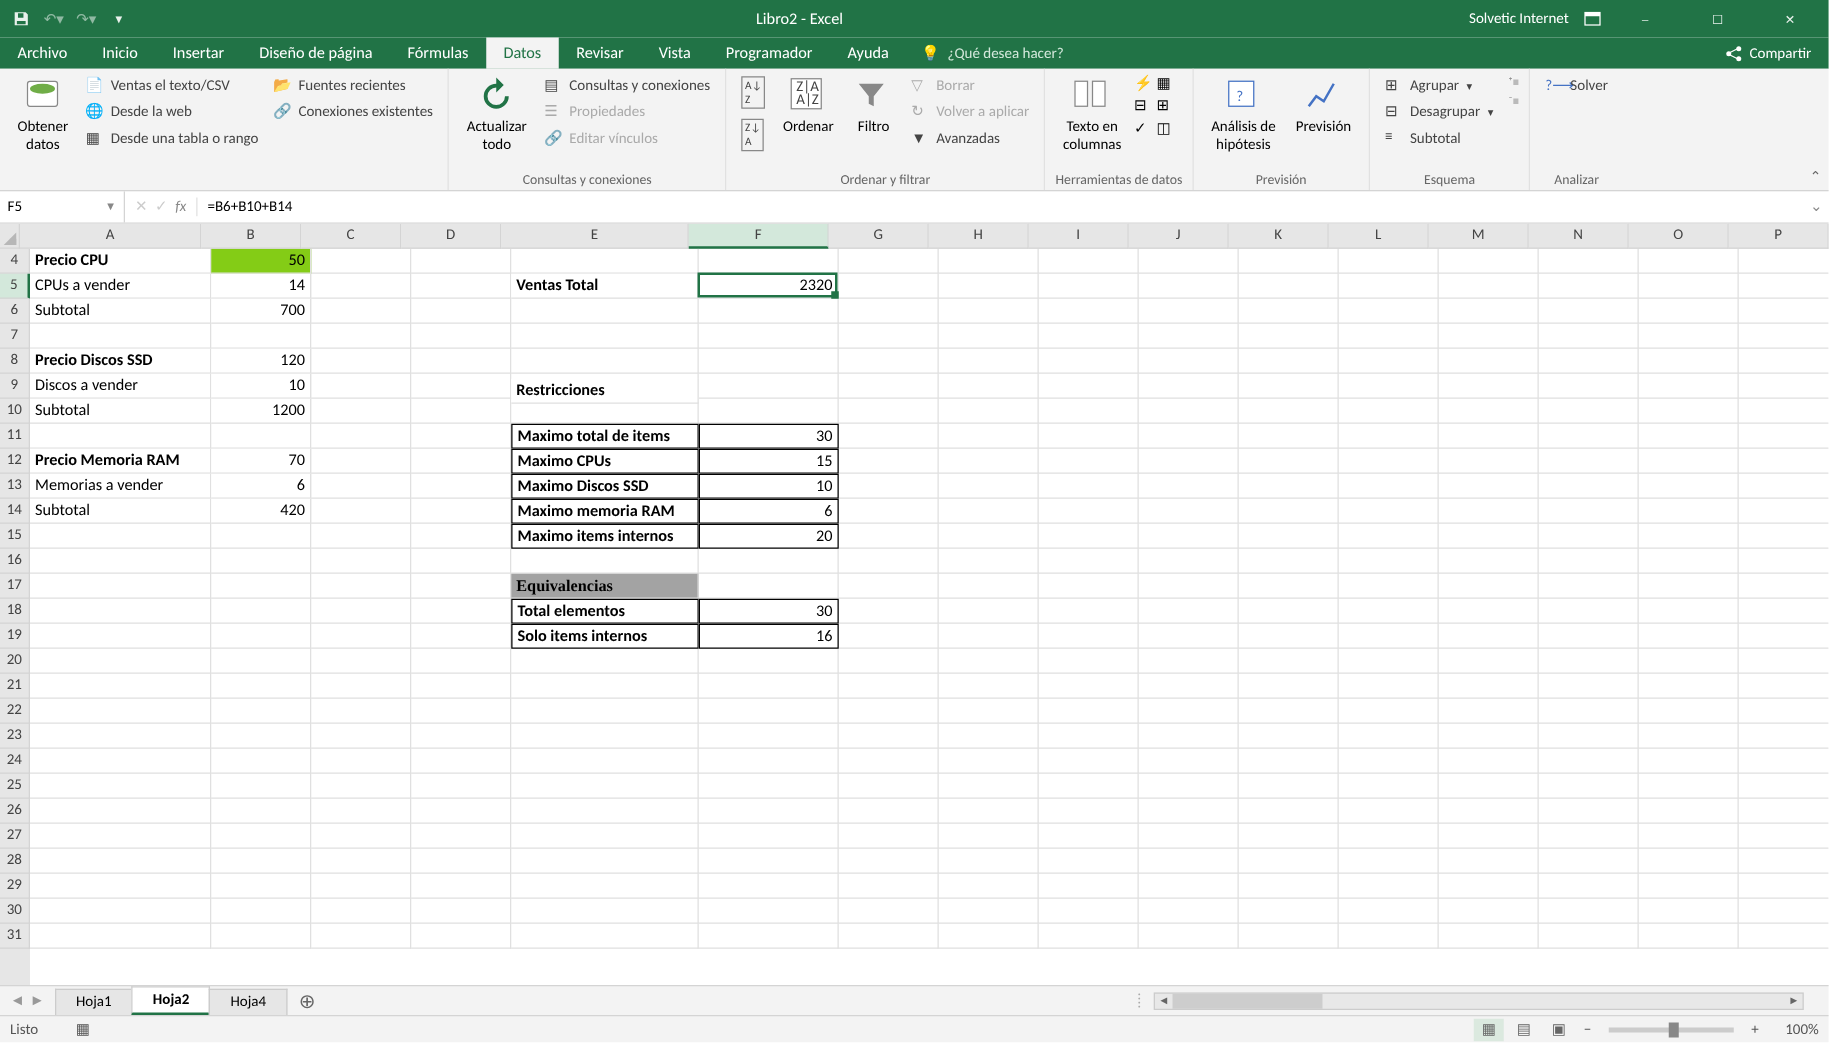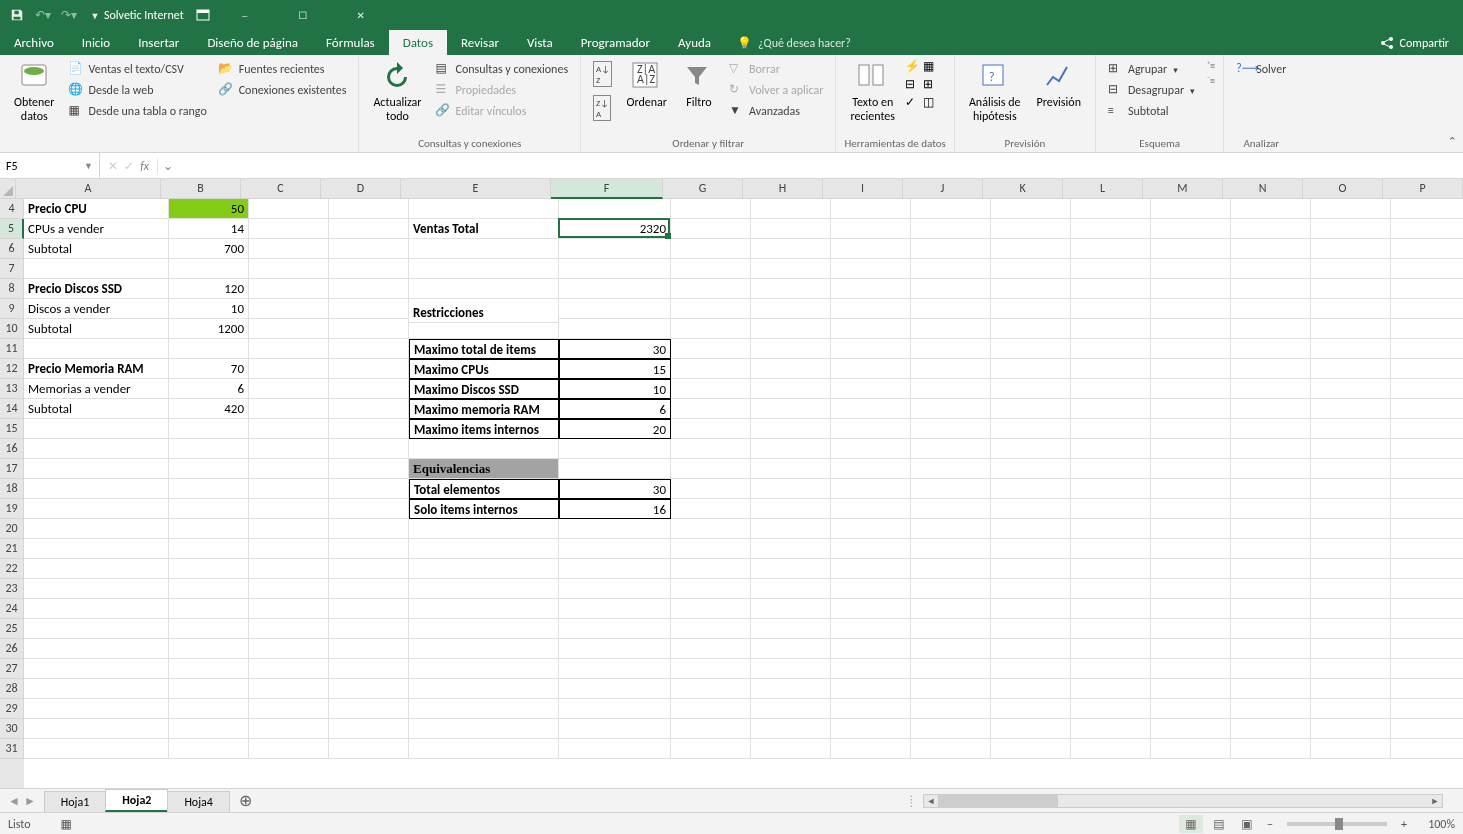--- a/index.html
+++ b/index.html
@@ -89,20 +89,21 @@
   <div class="qa-toolbar">
     <span class="qa-btn">
         <svg width="14" height="14" viewBox="0 0 16 16">
           <path fill="#fff" d="M2 2h10l2 2v10H2V2zm2 8v3h8v-3H4zm1-7v4h5V3H5z"></path>
         </svg>
       </span>
     <span class="qa-btn" style="opacity:.5">↶▾</span>
     <span class="qa-btn" style="opacity:.5">↷▾</span>
     <span class="qa-btn" style="font-size:9px">▼</span>
   </div>
+  <div class="title-center">Libro2 - Excel</div>
   <div class="title-right">
     <span>Solvetic Internet</span>
     <span>
         <svg width="14" height="12">
           <rect x="1" y="1" width="12" height="10" fill="none" stroke="#fff"></rect>
           <rect x="1" y="1" width="12" height="3" fill="#fff"></rect>
         </svg>
       </span>
     <span class="win-btn">─</span>
     <span class="win-btn">☐</span>
@@ -256,21 +257,21 @@
   <div class="rgroup">
     <div class="rgroup-body">
       <div class="rbtn-big">
         <span class="ricon-lg">
             <svg width="28" height="28">
               <rect x="2" y="4" width="10" height="20" fill="#fff" stroke="#888"></rect>
               <rect x="16" y="4" width="10" height="20" fill="#fff" stroke="#888"></rect>
             </svg>
           </span>
         <span style="white-space:pre-line">Texto en
-recientes</span>
+columnas</span>
       </div>
       <div class="vstack" style="gap:2px">
         <div style="display:flex;gap:2px">
             <span class="ricon">⚡</span>
             <span class="ricon">▦</span>
           </div>
         <div style="display:flex;gap:2px">
             <span class="ricon">⊟</span>
             <span class="ricon">⊞</span>
           </div>
@@ -348,20 +349,21 @@
 <div class="formulabar">
   <div class="namebox">
     <input value="F5" style="">
     <span style="margin-left:auto;color:#888;font-size:9px">▼</span>
   </div>
   <div class="fbar-btns">
     <span style="color:#ccc">✕</span>
     <span style="color:#ccc">✓</span>
     <span style="font-style:italic">fx</span>
   </div>
+  <div class="fbar-input">=B6+B10+B14</div>
   <div class="fbar-expand">⌄</div>
 </div>
 
 <div class="grid-wrap">
   <div class="col-headers">
     <div class="corner"></div>
     <div id="colhdrs" style="display:flex">
         <div class="colh" style="width: 145px;">A</div>
         <div class="colh" style="width: 80px;">B</div>
         <div class="colh" style="width: 80px;">C</div>

